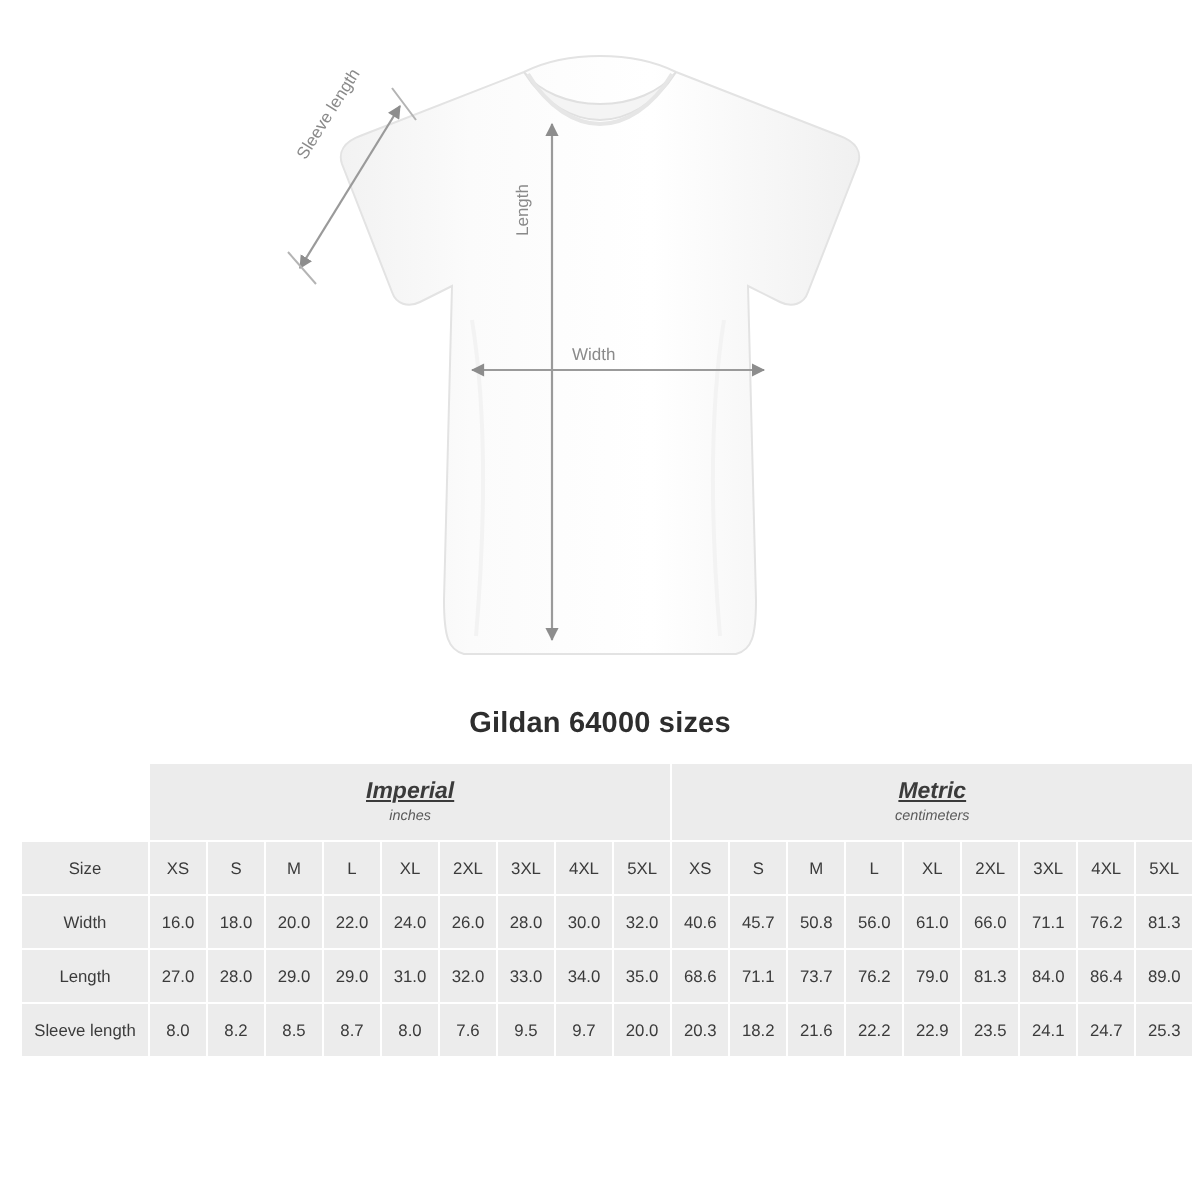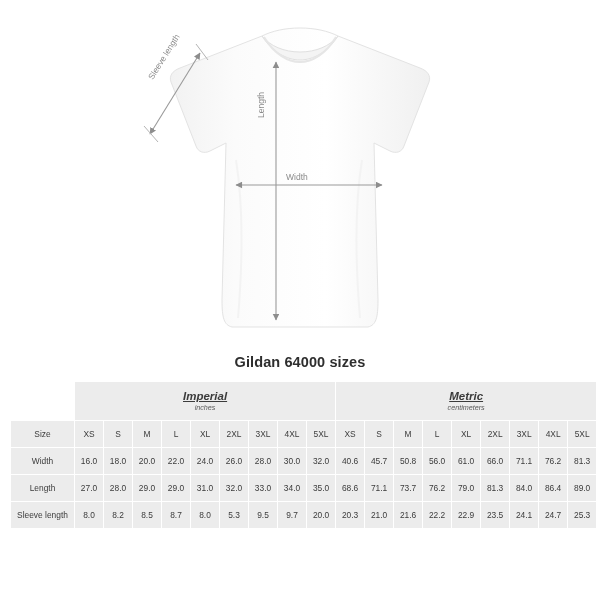--- a/index.html
+++ b/index.html
@@ -287,26 +287,26 @@
         <td>89.0</td>
       </tr>
 
       <tr>
         <td class="row-label">Sleeve length</td>
         <td>8.0</td>
         <td>8.2</td>
         <td>8.5</td>
         <td>8.7</td>
         <td>8.0</td>
-        <td>5.3</td>
+        <td>7.6</td>
         <td>9.5</td>
         <td>9.7</td>
         <td>20.0</td>
         <td>20.3</td>
-        <td>21.0</td>
+        <td>18.2</td>
         <td>21.6</td>
         <td>22.2</td>
         <td>22.9</td>
         <td>23.5</td>
         <td>24.1</td>
         <td>24.7</td>
         <td>25.3</td>
       </tr>
     </tbody>
       </table>

